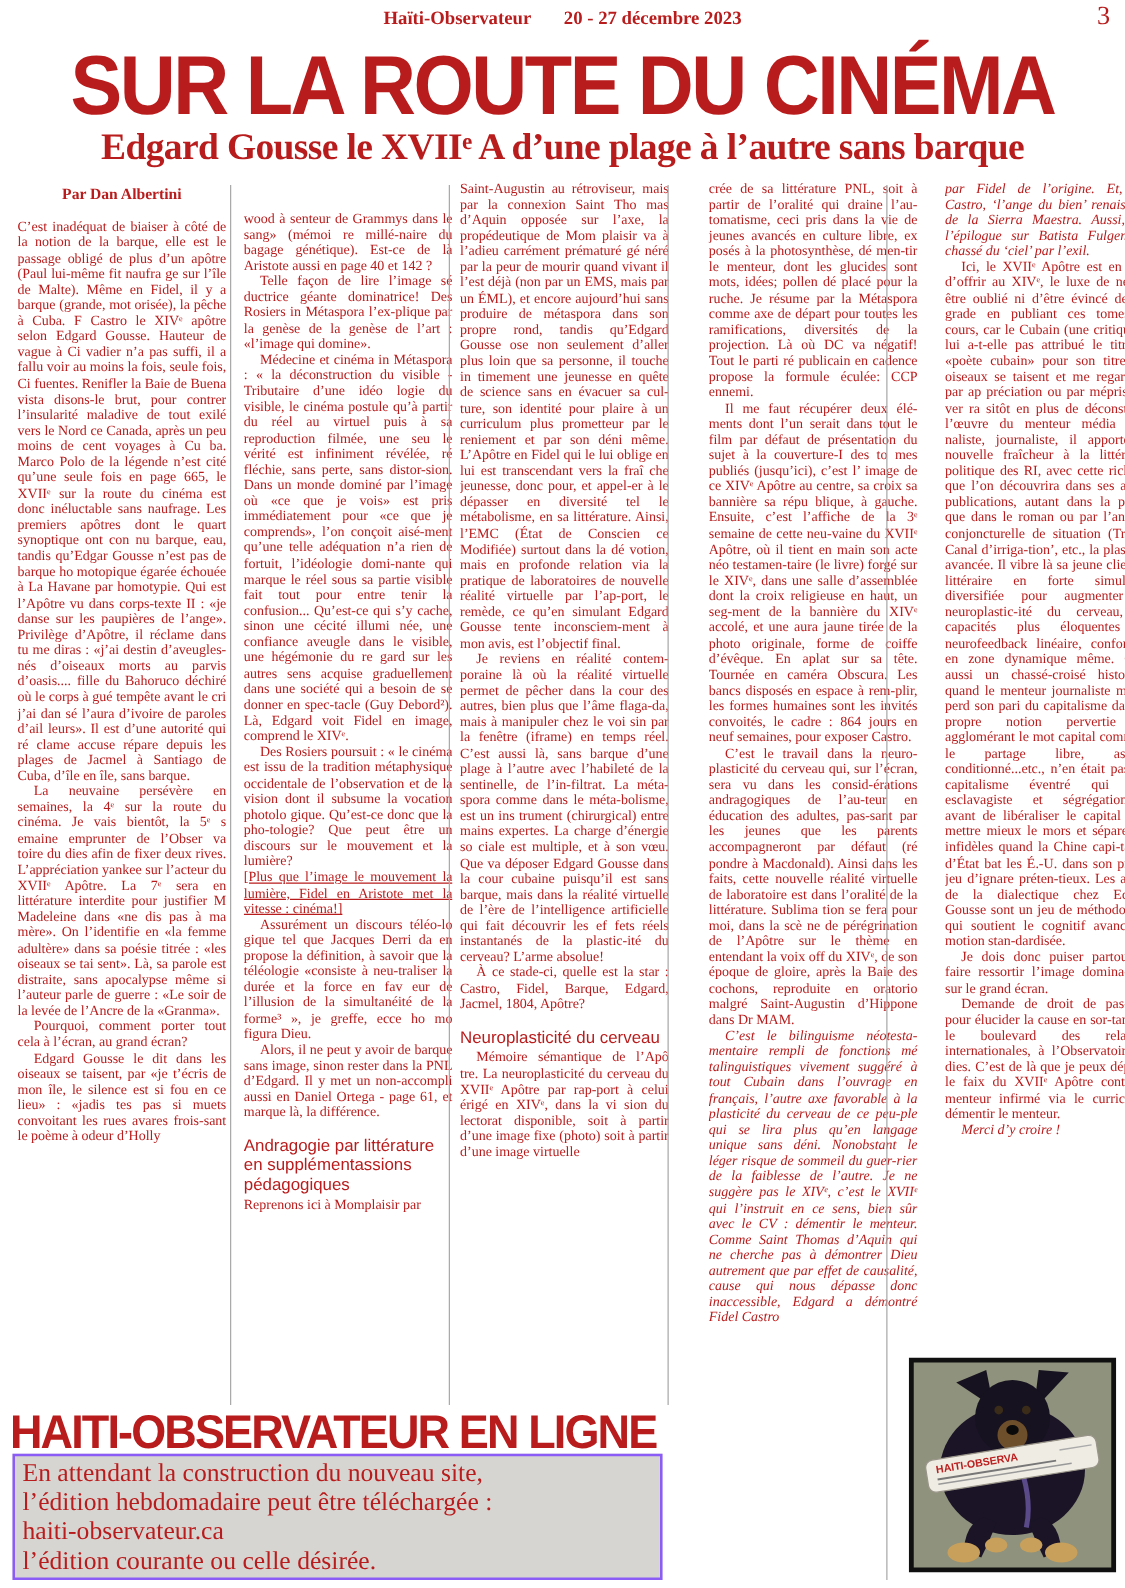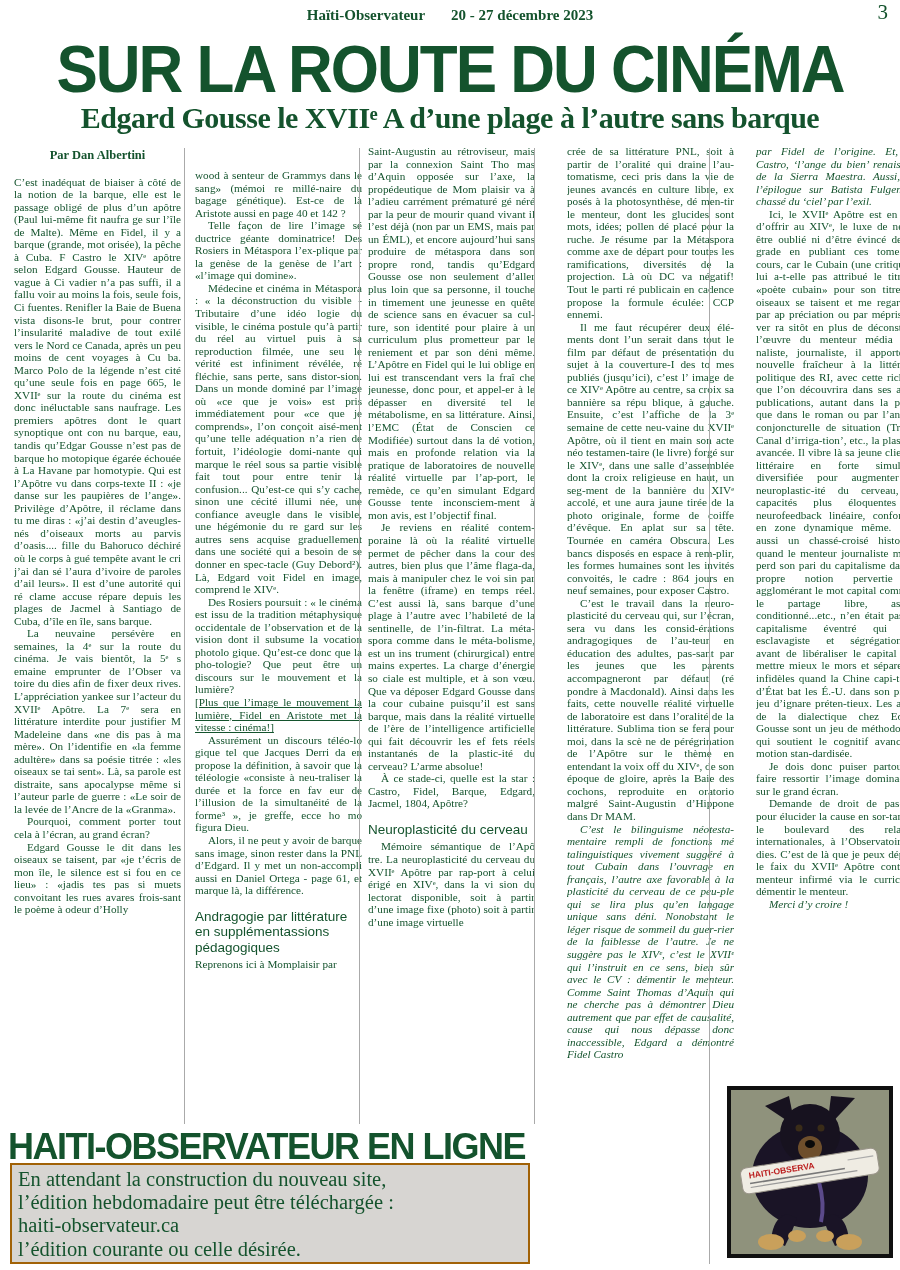--- a/index.html
+++ b/index.html
@@ -1,17 +1,17 @@
 <!DOCTYPE html>
 <html lang="fr"><head>
 <meta charset="utf-8">
 <style>
   html,body{margin:0;padding:0;background:#ffffff;}
   #page{position:relative;width:900px;height:1270px;background:#fff;overflow:hidden;
-        font-family:"Liberation Serif",serif;color:#14532d;}
+        font-family:"Liberation Serif",serif;color:#b91c1c;}
 
   
   .topline{position:absolute;top:7px;left:0;right:0;display:flex;justify-content:center;gap:26px;
            font-weight:bold;font-size:15px;}
   .pagenum{position:absolute;top:0px;right:12px;font-size:21px;font-family:"Liberation Serif",serif;}
 
   .headline{position:absolute;top:36px;left:0;right:0;text-align:center;
             font-family:"Liberation Sans",sans-serif;font-weight:bold;font-size:62px;
             letter-spacing:-2px;line-height:1;transform:scaleY(1.08);transform-origin:top;}
   .subhead{position:absolute;top:101px;left:0;right:0;text-align:center;
@@ -28,21 +28,21 @@
   .byline{font-weight:bold;font-size:12.5px;margin:4px 0 14px 0;text-align:center;}
   .colhead{font-family:"Liberation Sans",sans-serif;font-weight:normal;font-size:13.5px;
            line-height:15.5px;margin:12px 0 3px 0;text-align:left;}
   .vrule{position:absolute;width:1px;background:#aaa;}
 
   
   .banner{position:absolute;left:8px;top:1124px;width:528px;
           font-family:"Liberation Sans",sans-serif;font-weight:bold;font-size:36px;
           letter-spacing:-1.5px;white-space:nowrap;transform:scaleY(1.05);transform-origin:top left;}
   .graybox{position:absolute;left:10px;top:1163px;width:502px;height:91px;
-           background:#d7d5d2;border:2px solid #a16207;padding:3px 8px 3px 6px;
+           background:#d7d5d2;border:2px solid #8b5cf6;padding:3px 8px 3px 6px;
            font-size:20.5px;line-height:23.2px;}
   .box-line{white-space:pre-wrap;}
 
   
   .photo{position:absolute;left:727px;top:1086px;width:166px;height:172px;}
 </style>
 </head>
 <body>
 
 <div id="page">

